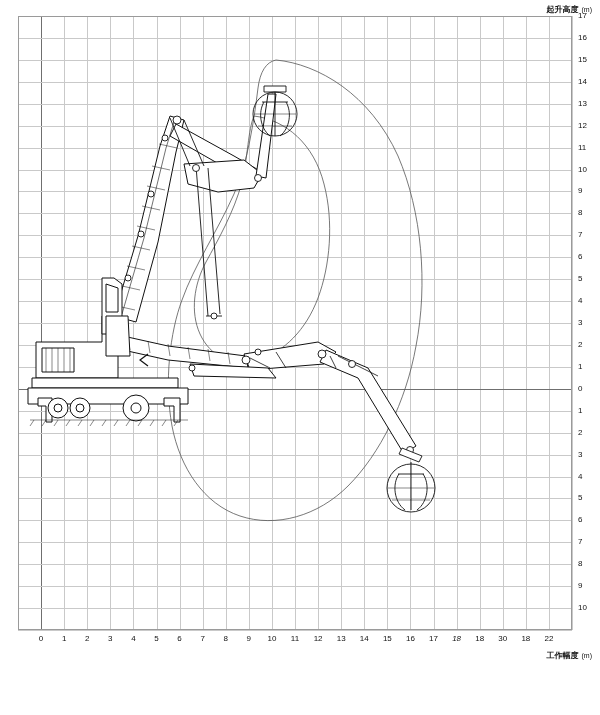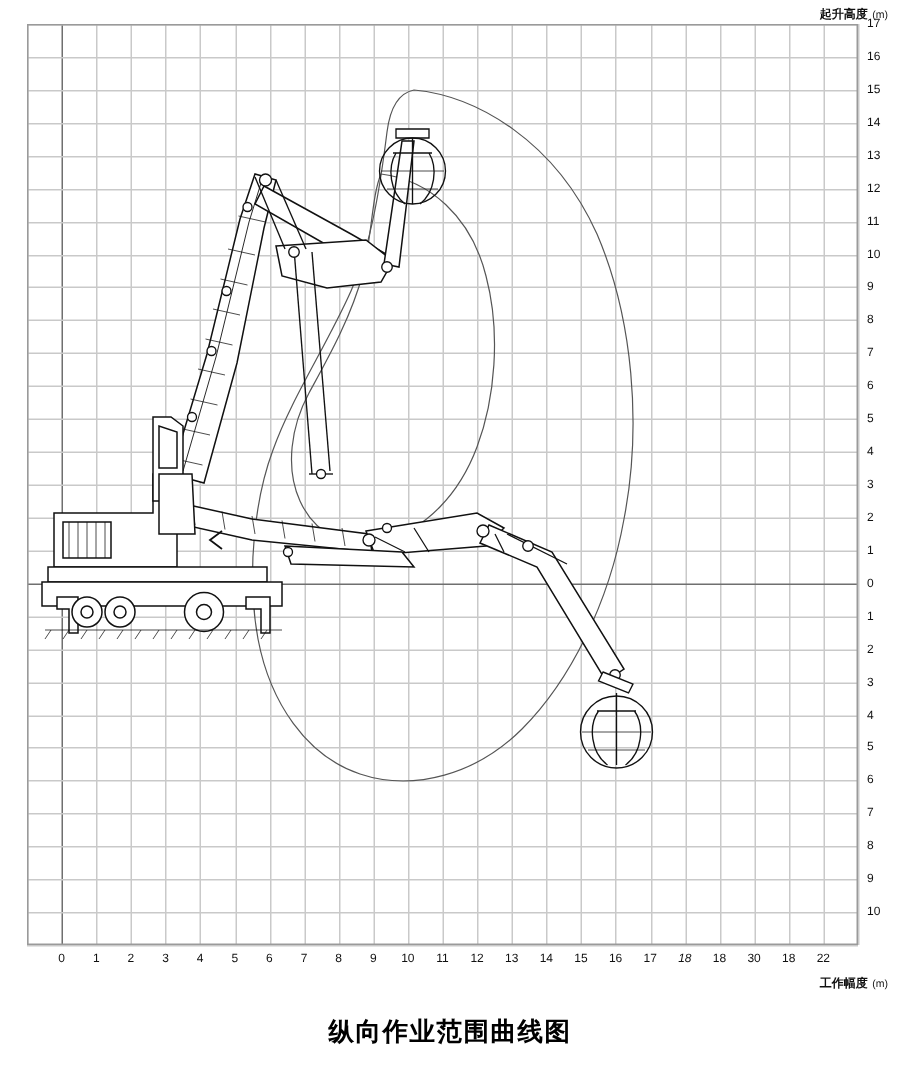--- a/index.html
+++ b/index.html
@@ -302,21 +302,20 @@
         <path d="M 124 404 L 120 410"></path>
         <path d="M 136 404 L 132 410"></path>
         <path d="M 148 404 L 144 410"></path>
         <path d="M 160 404 L 156 410"></path>
       </g>
 
       <path d="M 130 338 L 122 344 L 130 350" fill="none" stroke="#111" stroke-width="1.2"></path>
     </svg>
   </div>
 
-  <div id="title">纵向作业范围曲线图</div>
 <div class="tick" style="left: 34.0833px; top: 634px;">0</div>
     <div class="tick" style="left: 57.1667px; top: 634px;">1</div>
     <div class="tick" style="left: 80.25px; top: 634px;">2</div>
     <div class="tick" style="left: 103.333px; top: 634px;">3</div>
     <div class="tick" style="left: 126.417px; top: 634px;">4</div>
     <div class="tick" style="left: 149.5px; top: 634px;">5</div>
     <div class="tick" style="left: 172.583px; top: 634px;">6</div>
     <div class="tick" style="left: 195.667px; top: 634px;">7</div>
     <div class="tick" style="left: 218.75px; top: 634px;">8</div>
     <div class="tick" style="left: 241.833px; top: 634px;">9</div>

